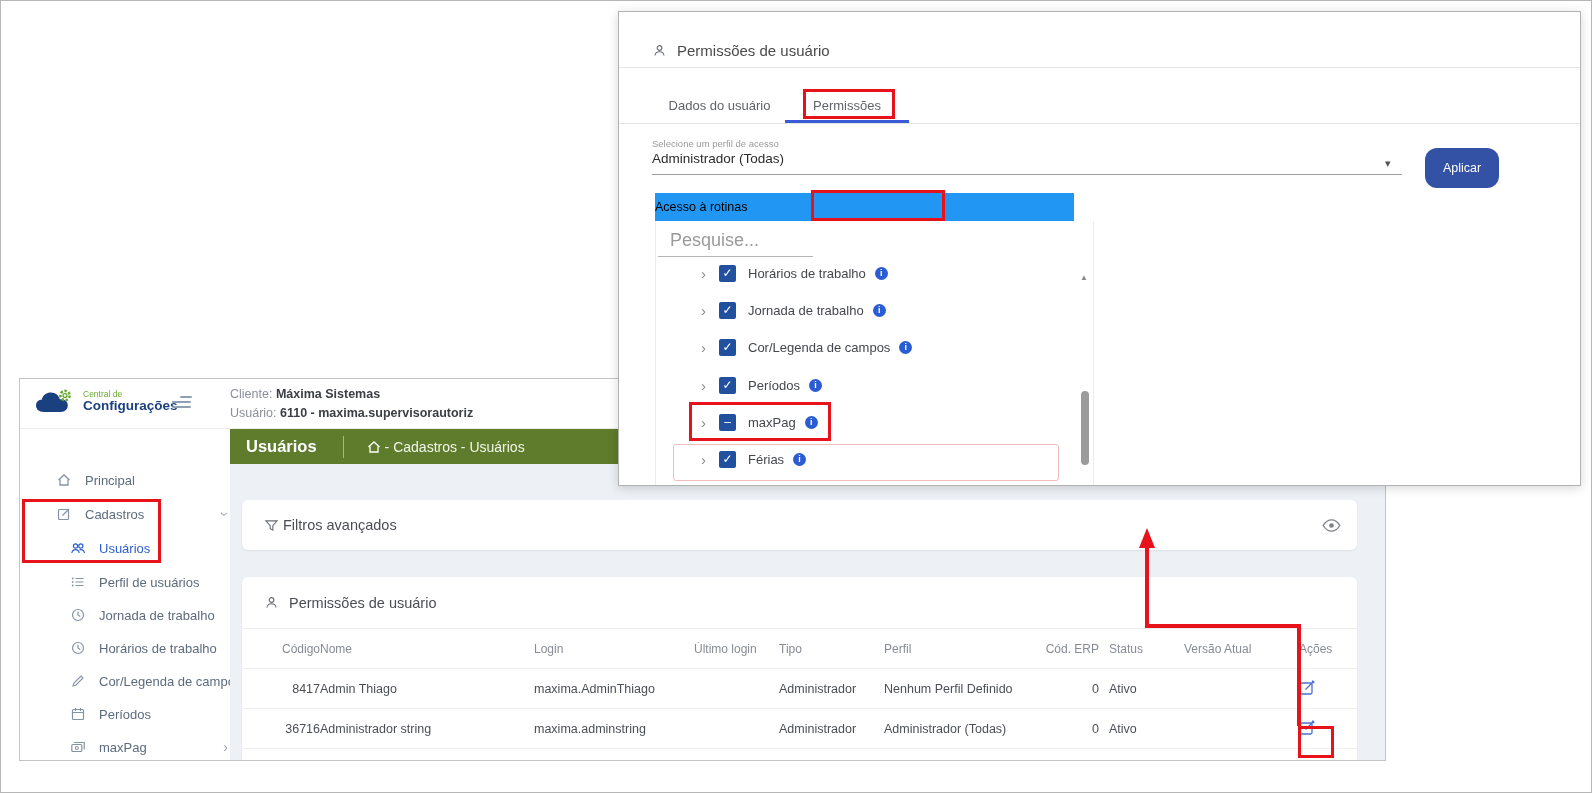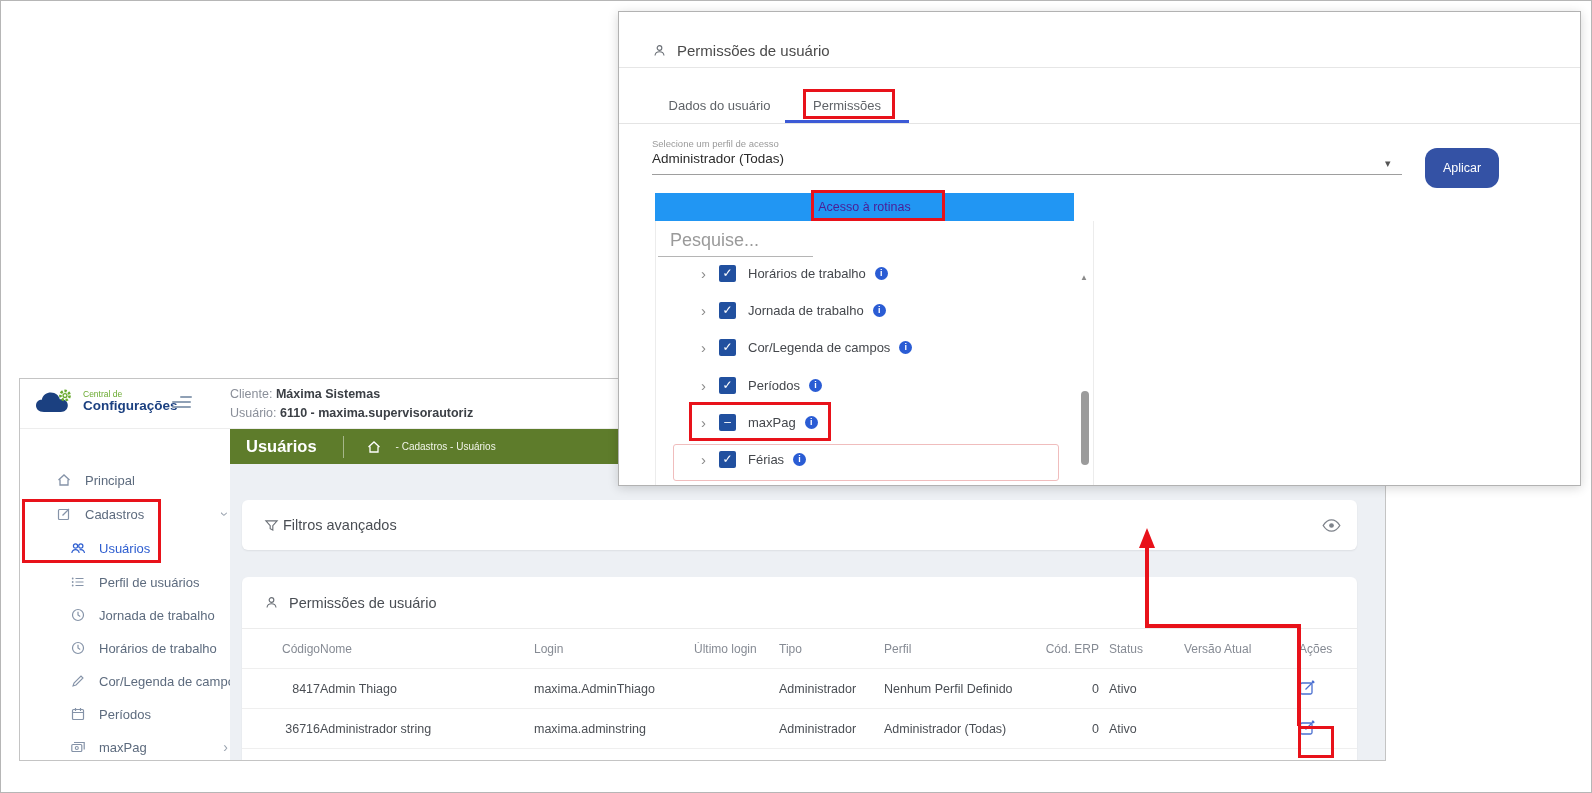--- a/index.html
+++ b/index.html
@@ -15,21 +15,21 @@
 .hamburger{position:absolute;left:152px;top:17px;width:20px;height:15px;cursor:pointer}
 .hamburger i{display:block;height:2px;background:#8fa0b5;margin-bottom:3px;border-radius:2px}
 .hamburger i:nth-child(1){width:12px;margin-left:8px}
 .hamburger i:nth-child(2){width:19px}
 .hamburger i:nth-child(3){width:19px}
 .client-info{position:absolute;left:210px;top:6px;font-size:12.5px;color:#8a8f99;line-height:19px}
 .client-info b{color:#3c4046}
 .green-bar{position:absolute;left:210px;top:50px;width:1157px;height:35px;background:#5e7c2b;display:flex;align-items:center;color:#fff}
 .pg-title{font-size:16.5px;font-weight:bold;margin-left:16px}
 .vdiv{width:1px;height:22px;background:rgba(255,255,255,.45);margin:0 22px 0 26px}
-.crumb{font-size:10px;margin-left:14px;color:#f2f5ea}
+.crumb{font-size:14px;margin-left:3px;color:#f2f5ea}
 .sidebar{position:absolute;left:0;top:50px;width:210px;height:333px;background:#fff}
 .side-item{position:absolute;left:12px;width:210px;height:30px;display:flex;align-items:center;font-size:13px;color:#5d6b7e;cursor:pointer}
 .side-item .sic{width:16px;height:16px;margin-right:13px;color:#8593a8;flex:none}
 .side-item.lvl1{padding-left:24px}
 .side-item.lvl2{padding-left:38px}
 .side-item.active{color:#2e5ed0}
 .side-item.active .sic{color:#2e5ed0}
 .side-chev{position:absolute;right:14px;color:#9aa3af;font-size:14px;line-height:1}
 .chev-d{display:inline-block;transform:rotate(90deg)}
 .content{position:absolute;left:210px;top:85px;width:1157px;height:298px;background:#edf0f4;overflow:hidden}
@@ -55,21 +55,21 @@
 .tab{position:absolute;top:86px;font-size:13px;color:#5f6368;text-align:center;cursor:pointer}
 .tab-dados{left:33px;width:135px}
 .tab-perm{left:168px;width:120px}
 .tabs-sep{position:absolute;left:0;top:111px;width:100%;height:1px;background:#e4e4e4}
 .tab-underline{position:absolute;left:166px;top:108px;width:124px;height:3px;background:#3c5ad6}
 .select-label{position:absolute;left:33px;top:126px;font-size:9.5px;color:#9a9a9a}
 .select-value{position:absolute;left:33px;top:139px;font-size:13.5px;color:#2b2b2b;cursor:pointer}
 .select-line{position:absolute;left:33px;top:162px;width:750px;height:1px;background:#9e9e9e}
 .select-arrow{position:absolute;left:766px;top:145px;font-size:11px;color:#555;cursor:pointer}
 .apply-btn{position:absolute;left:806px;top:136px;width:74px;height:40px;background:#3452a5;color:#fff;border:none;border-radius:12px;font-size:12.5px;font-family:"Liberation Sans",sans-serif;cursor:pointer}
-.routines-bar{position:absolute;left:36px;top:181px;width:419px;height:28px;background:#2196f3;color:#4c1d95;font-size:12.5px;text-align:center;line-height:28px}
+.routines-bar{position:absolute;left:36px;top:181px;width:419px;height:28px;background:#2196f3;color:#000000;font-size:12.5px;text-align:left;line-height:28px}
 .tree-panel{position:absolute;left:36px;top:209px;width:439px;height:266px;border-left:1px solid #ececec;border-right:1px solid #ececec;background:#fff}
 .search{position:absolute;left:2px;top:6px;width:155px;border:none;border-bottom:1px solid #b5b5b5;font-size:18px;padding:3px 0 5px 12px;outline:none;font-family:"Liberation Sans",sans-serif;color:#0369a1}
 .search::placeholder{color:#9a9a9a}
 .tree-row{position:absolute;left:0;width:400px;height:26px;display:flex;align-items:center;cursor:pointer}
 .tchev{margin-left:45px;color:#8a8a8a;font-size:15px;line-height:1}
 .cbx{width:17px;height:17px;background:#21509f;border-radius:2px;color:#fff;font-size:12px;line-height:17px;text-align:center;margin-left:13px;flex:none}
 .tlabel{font-size:13px;color:#44474c;margin-left:12px}
 .info{width:13px;height:13px;border-radius:50%;background:#2a5cd4;color:#fff;font-size:9px;font-weight:bold;line-height:13px;text-align:center;margin-left:9px;flex:none}
 .scroll-up{position:absolute;left:424px;top:52px;font-size:8px;color:#8a8a8a}
 .scroll-thumb{position:absolute;left:425px;top:170px;width:8px;height:74px;background:#9b9b9b;border-radius:4px;cursor:pointer}

